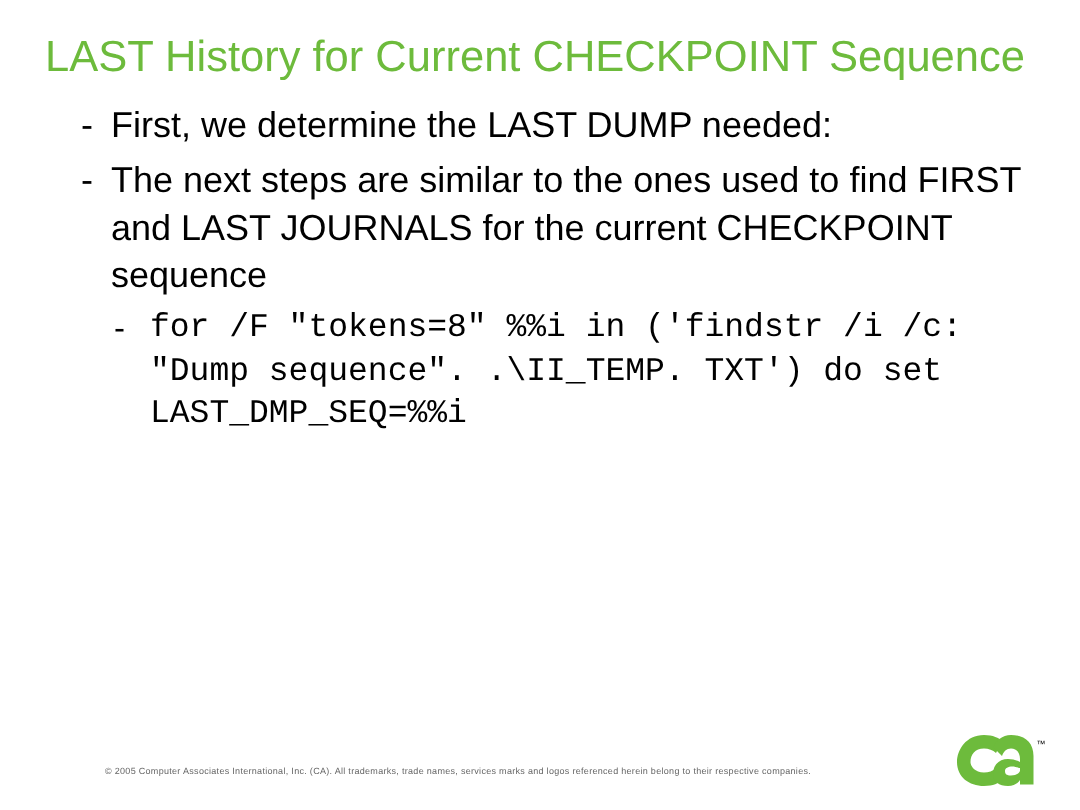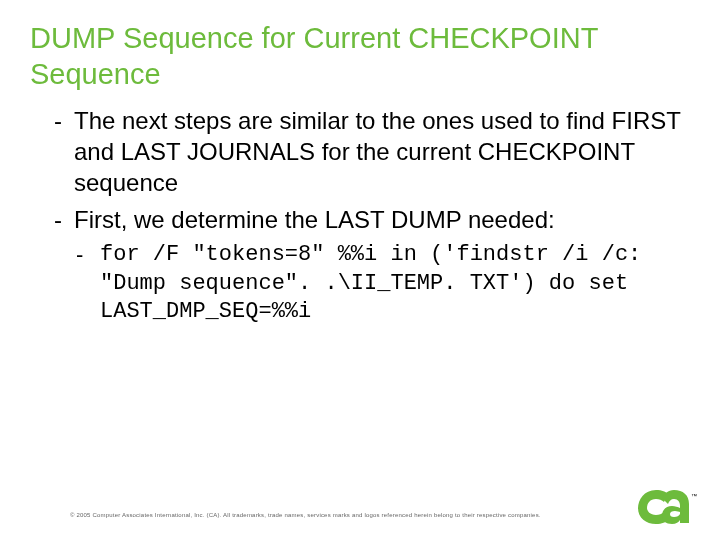--- a/index.html
+++ b/index.html
@@ -64,24 +64,24 @@
     bottom: 14px;
     right: 22px;
     width: 60px;
     height: 46px;
   }
 </style>
 </head>
 <body>
 
 <div class="slide">
-  <h1 class="title">DUMP Sequence for Current CHECKPOINT Sequence</h1>
+  <h1 class="title">LAST History for Current CHECKPOINT Sequence</h1>
 
+  <p class="bullet-1">First, we determine the LAST DUMP needed:</p>
   <p class="bullet-1">The next steps are similar to the ones used to find FIRST and LAST JOURNALS for the current CHECKPOINT sequence</p>
-  <p class="bullet-1">First, we determine the LAST DUMP needed:</p>
   <p class="bullet-2">for /F "tokens=8" %%i in ('findstr /i /c: "Dump sequence". .\II_TEMP. TXT') do set LAST_DMP_SEQ=%%i</p>
 </div>
 
 <div class="footer">© 2005 Computer Associates International, Inc. (CA). All trademarks, trade names, services marks and logos referenced herein belong to their respective companies.</div>
 
 <div class="logo">
   <svg viewBox="0 0 60 46" width="60" height="46">
     <path d="M 18 10
              C 6 10, 0 20, 0 28
              C 0 38, 8 44, 18 44

